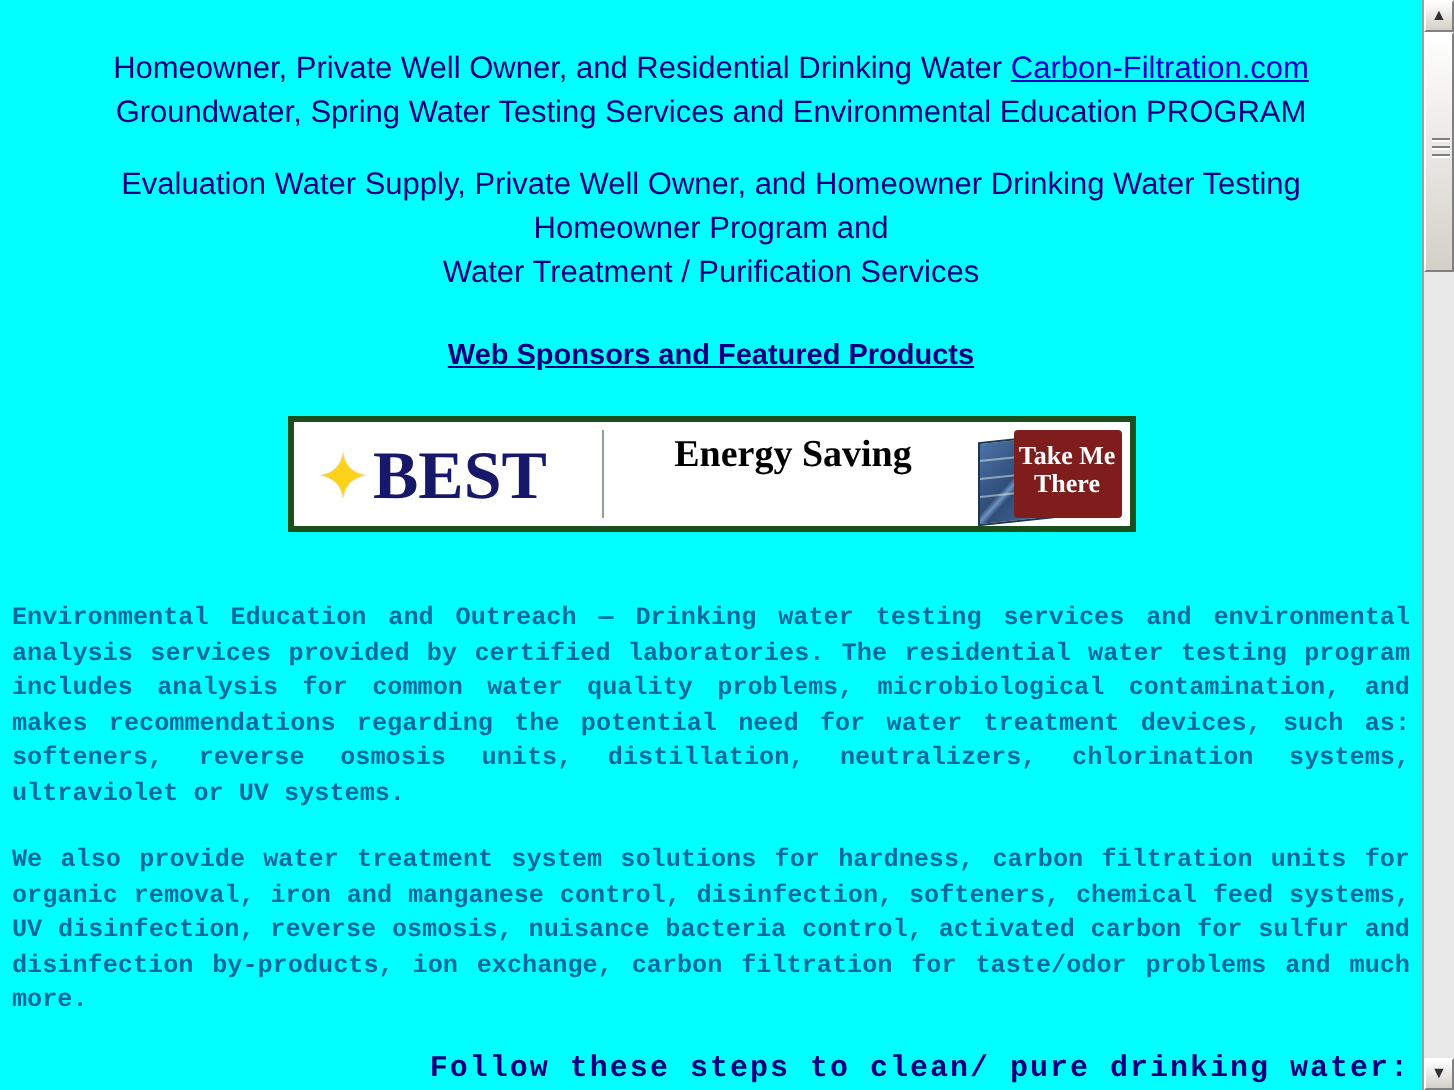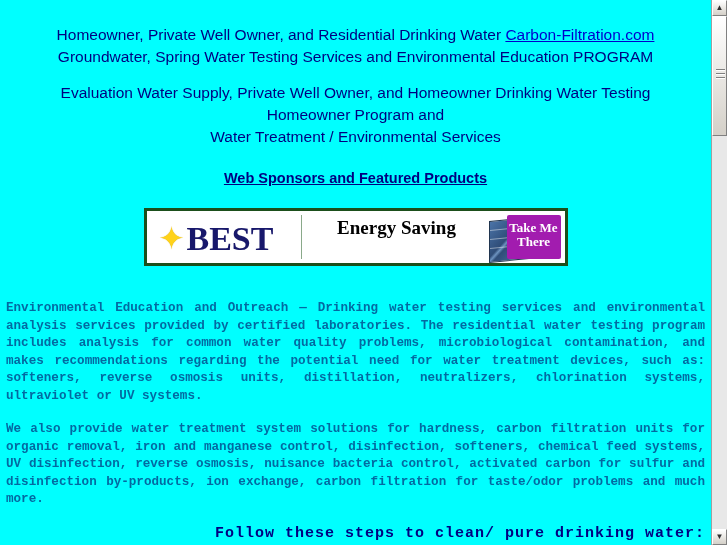--- a/index.html
+++ b/index.html
@@ -134,21 +134,21 @@
     left: 0; right: 0;
     height: 1px;
     background: rgba(255,255,255,0.45);
   }
   .takeme {
     position: absolute;
     right: 4px;
     top: 4px;
     width: 54px;
     height: 44px;
-    background: #a21caf;
+    background: #7f1d1d;
     color: #FFFFFF;
     font-family: "Liberation Serif", serif;
     font-weight: bold;
     font-size: 13px;
     line-height: 14px;
     text-align: center;
     padding-top: 6px;
     box-sizing: border-box;
     border-radius: 2px;
   }
@@ -248,21 +248,21 @@
   <div class="content">
 
     <div class="hdr">
       <div class="line1"><span>Homeowner, Private Well Owner, and Residential Drinking Water </span><a class="link" href="#">Carbon-Filtration.com</a></div>
       <div class="line2">Groundwater, Spring Water Testing Services and Environmental Education PROGRAM</div>
     </div>
 
     <div class="hdr2">
       <div>Evaluation Water Supply, Private Well Owner, and Homeowner Drinking Water Testing</div>
       <div>Homeowner Program and</div>
-      <div>Water Treatment / Environmental Services</div>
+      <div>Water Treatment / Purification Services</div>
     </div>
 
     <div class="sponsors">Web Sponsors and Featured Products</div>
 
     <div class="banner-wrap">
       <div class="banner">
         <div class="star">✦</div>
         <div class="best">BEST</div>
         <div class="sep"></div>
         <div class="energy">

